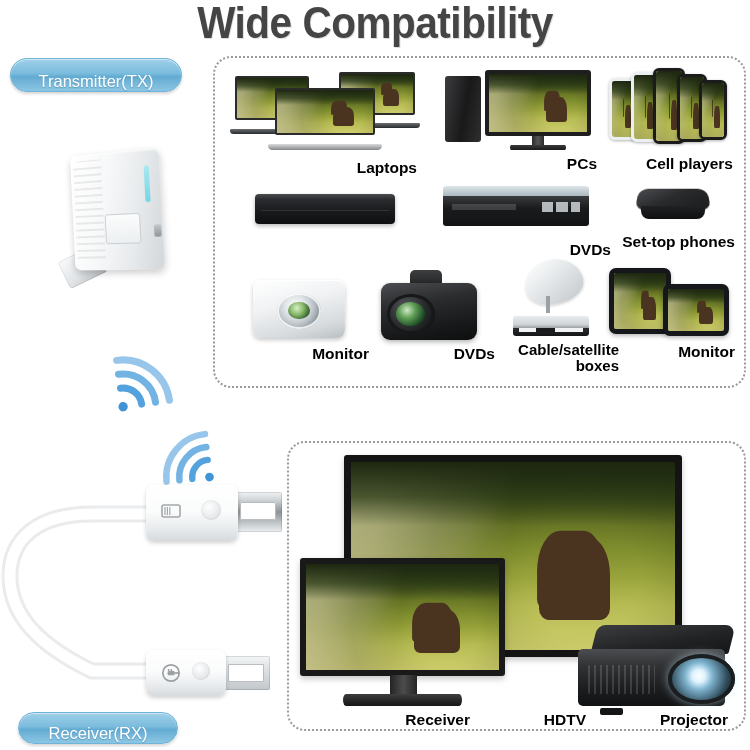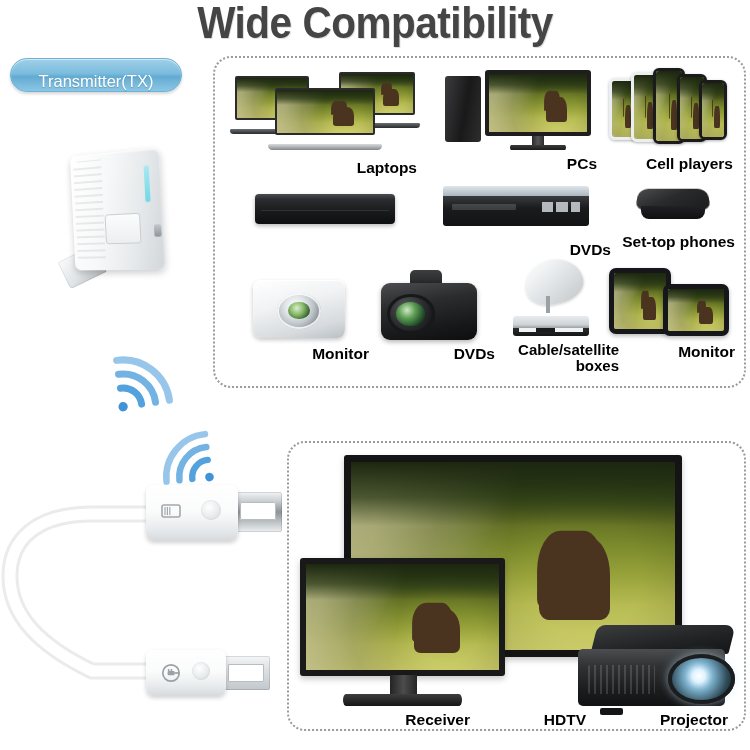--- a/index.html
+++ b/index.html
@@ -393,20 +393,23 @@
 <body>
 
 <div class="page">
 
   <div class="title">Wide Compatibility</div>
 
   <div class="pill pill-tx">
     <span>Transmitter(TX)</span>
   </div>
 
+  <div class="pill pill-rx">
+    <span>Receiver(RX)</span>
+  </div>
 
   <div class="tx-unit">
     <div class="tx-plug"></div>
     <div class="tx-body">
       <div class="tx-ridges"></div>
       <div class="tx-led"></div>
       <div class="tx-logo"></div>
       <div class="tx-btn"></div>
     </div>
   </div>

